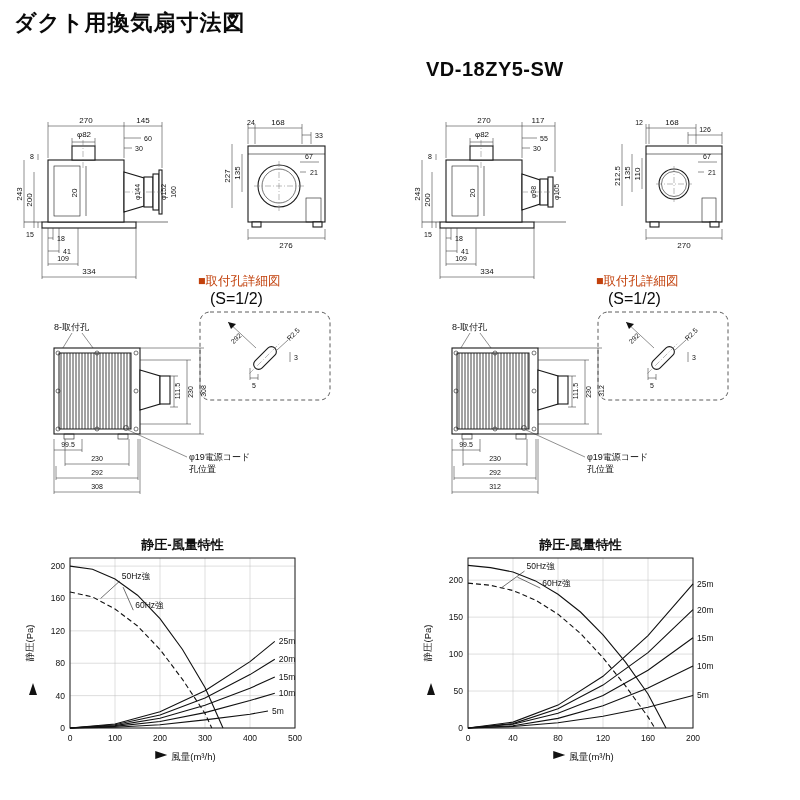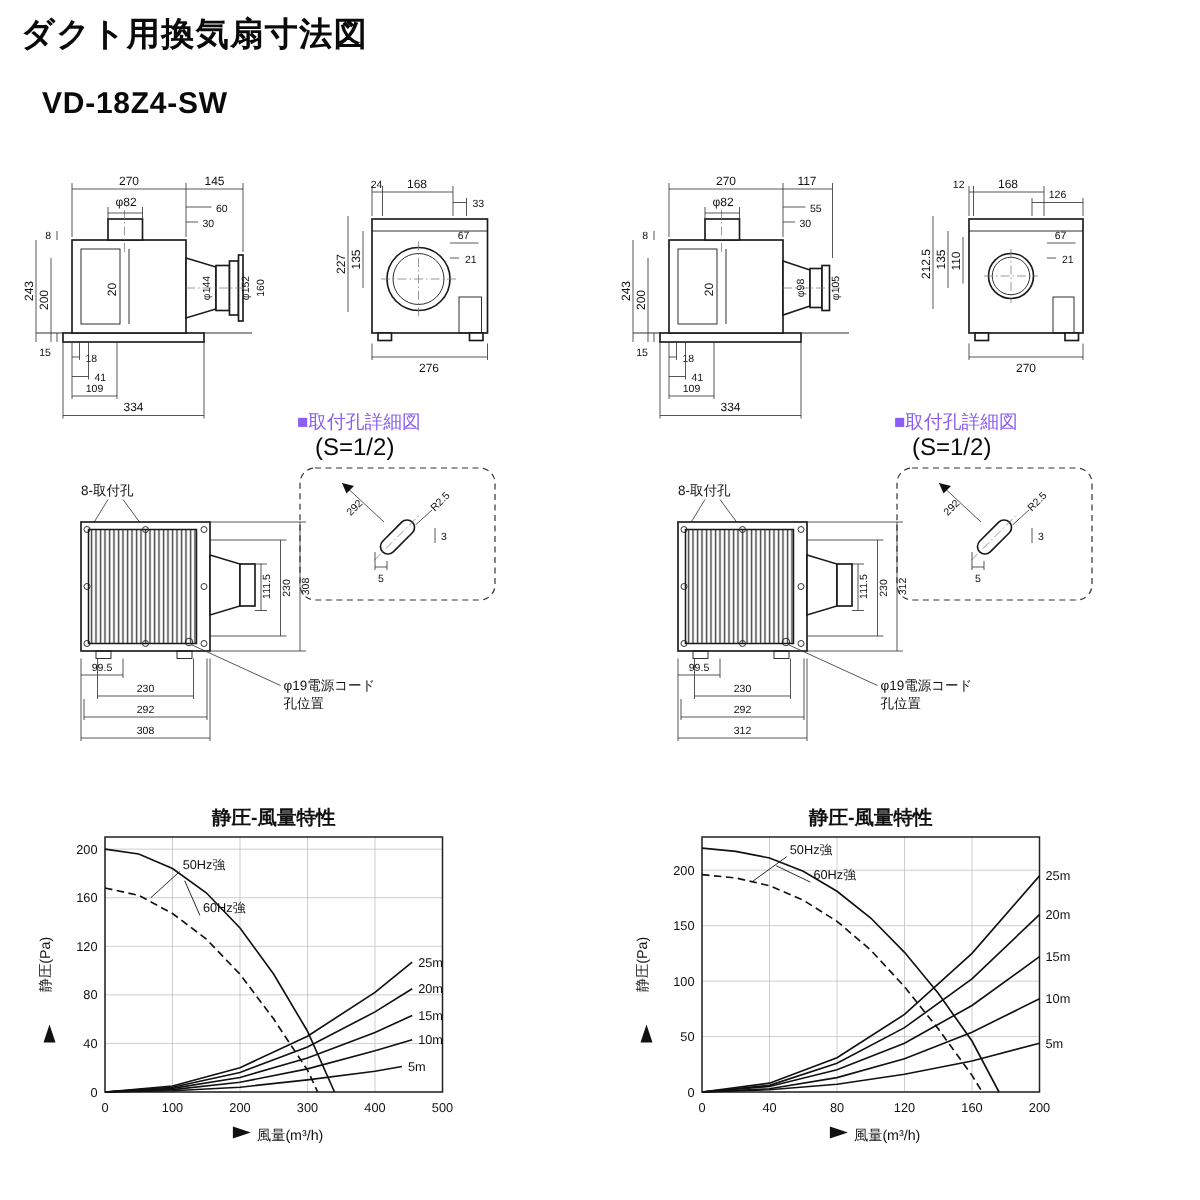--- a/index.html
+++ b/index.html
@@ -5,21 +5,21 @@
   *{margin:0;padding:0;box-sizing:border-box;}
   html,body{width:800px;height:800px;}
   body{background:#fff;font-family:"Liberation Sans","DejaVu Sans",sans-serif;position:relative;overflow:hidden;color:#111;}
   .page-title{position:absolute;left:14px;top:8px;font-size:22px;font-weight:bold;color:#0a0a0a;letter-spacing:1px;font-family:Liberation Serif, serif;}
   .col{position:absolute;top:58px;width:384px;height:740px;}
   #colL{left:16px;}
   #colR{left:414px;}
   .model{position:absolute;left:12px;top:0;font-size:20px;font-weight:bold;color:#0a0a0a;letter-spacing:.5px;}
   .topsvg{position:absolute;left:0;top:30px;}
   .detail{position:absolute;left:182px;top:215px;width:150px;}
-  .detail-title{font-size:12.5px;color:#8b5cf6;}
+  .detail-title{font-size:12.5px;color:#c2410c;}
   .detail-scale{font-size:16px;color:#0a0a0a;padding-left:12px;margin-bottom:2px;}
   .botsvg{position:absolute;left:8px;top:262px;}
   .chartsvg{position:absolute;left:4px;top:478px;}
   svg text{font-family:"Liberation Sans","DejaVu Sans",sans-serif;}
   .obj{fill:#fff;stroke:#1a1a1a;stroke-width:1.1;}
   .thin{fill:none;stroke:#1a1a1a;stroke-width:.6;}
   .dim{stroke:#333;stroke-width:.55;fill:none;}
   .cl{stroke:#777;stroke-width:.5;stroke-dasharray:6 2 1 2;fill:none;}
   .dash-box{fill:none;stroke:#333;stroke-width:.8;stroke-dasharray:4 3;}
   .dt{font-size:8px;fill:#111;}
@@ -35,21 +35,20 @@
   .alabel{font-size:9.5px;fill:#111;}
   .leader{stroke:#111;stroke-width:.6;}
   .arrow{fill:#111;stroke:none;}
 </style>
 </head>
 <body>
 
 <h1 class="page-title">ダクト用換気扇寸法図</h1>
 
 <section class="col" id="colL">
-  <h2 class="model">VD-18Z4-SW</h2>
 
   <svg class="topsvg" width="368" height="210">
     <g>
       <line class="thin" x1="8" y1="134" x2="26" y2="134"></line>
         <line class="thin" x1="120" y1="134" x2="152" y2="134"></line>
       <rect class="obj" x="26" y="134" width="94" height="6"></rect>
       <rect class="obj" x="32" y="72" width="76" height="62"></rect>
       <rect class="thin" x="38" y="78" width="26" height="50"></rect>
       <line class="thin" x1="70" y1="78" x2="70" y2="128"></line>
       <rect class="obj" x="56" y="58" width="23" height="14"></rect>
@@ -257,20 +256,21 @@
       <polyline points="50.0,192.0 95.0,191.2 140.0,188.8 185.0,183.9 230.0,178.2 248.0,175.0" class="curve"></polyline>
       <text x="252" y="178" class="slab">5m</text>
       <text x="13" y="107" class="alabel" transform="rotate(-90 13 107)" text-anchor="middle">静圧(Pa)</text>
       <polygon points="9,159 17,159 13,147" class="arrow"></polygon>
       <polygon points="135.25,215 135.25,223 147.25,219" class="arrow"></polygon>
       <text x="151.25" y="224" class="alabel">風量(m³/h)</text>
     </svg>
 </section>
 
 <section class="col" id="colR">
+  <h2 class="model">VD-18ZY5-SW</h2>
 
   <svg class="topsvg" width="368" height="210">
     <g>
       <line class="thin" x1="8" y1="134" x2="26" y2="134"></line>
         <line class="thin" x1="120" y1="134" x2="152" y2="134"></line>
       <rect class="obj" x="26" y="134" width="94" height="6"></rect>
       <rect class="obj" x="32" y="72" width="76" height="62"></rect>
       <rect class="thin" x="38" y="78" width="26" height="50"></rect>
       <line class="thin" x1="70" y1="78" x2="70" y2="128"></line>
       <rect class="obj" x="56" y="58" width="23" height="14"></rect>

